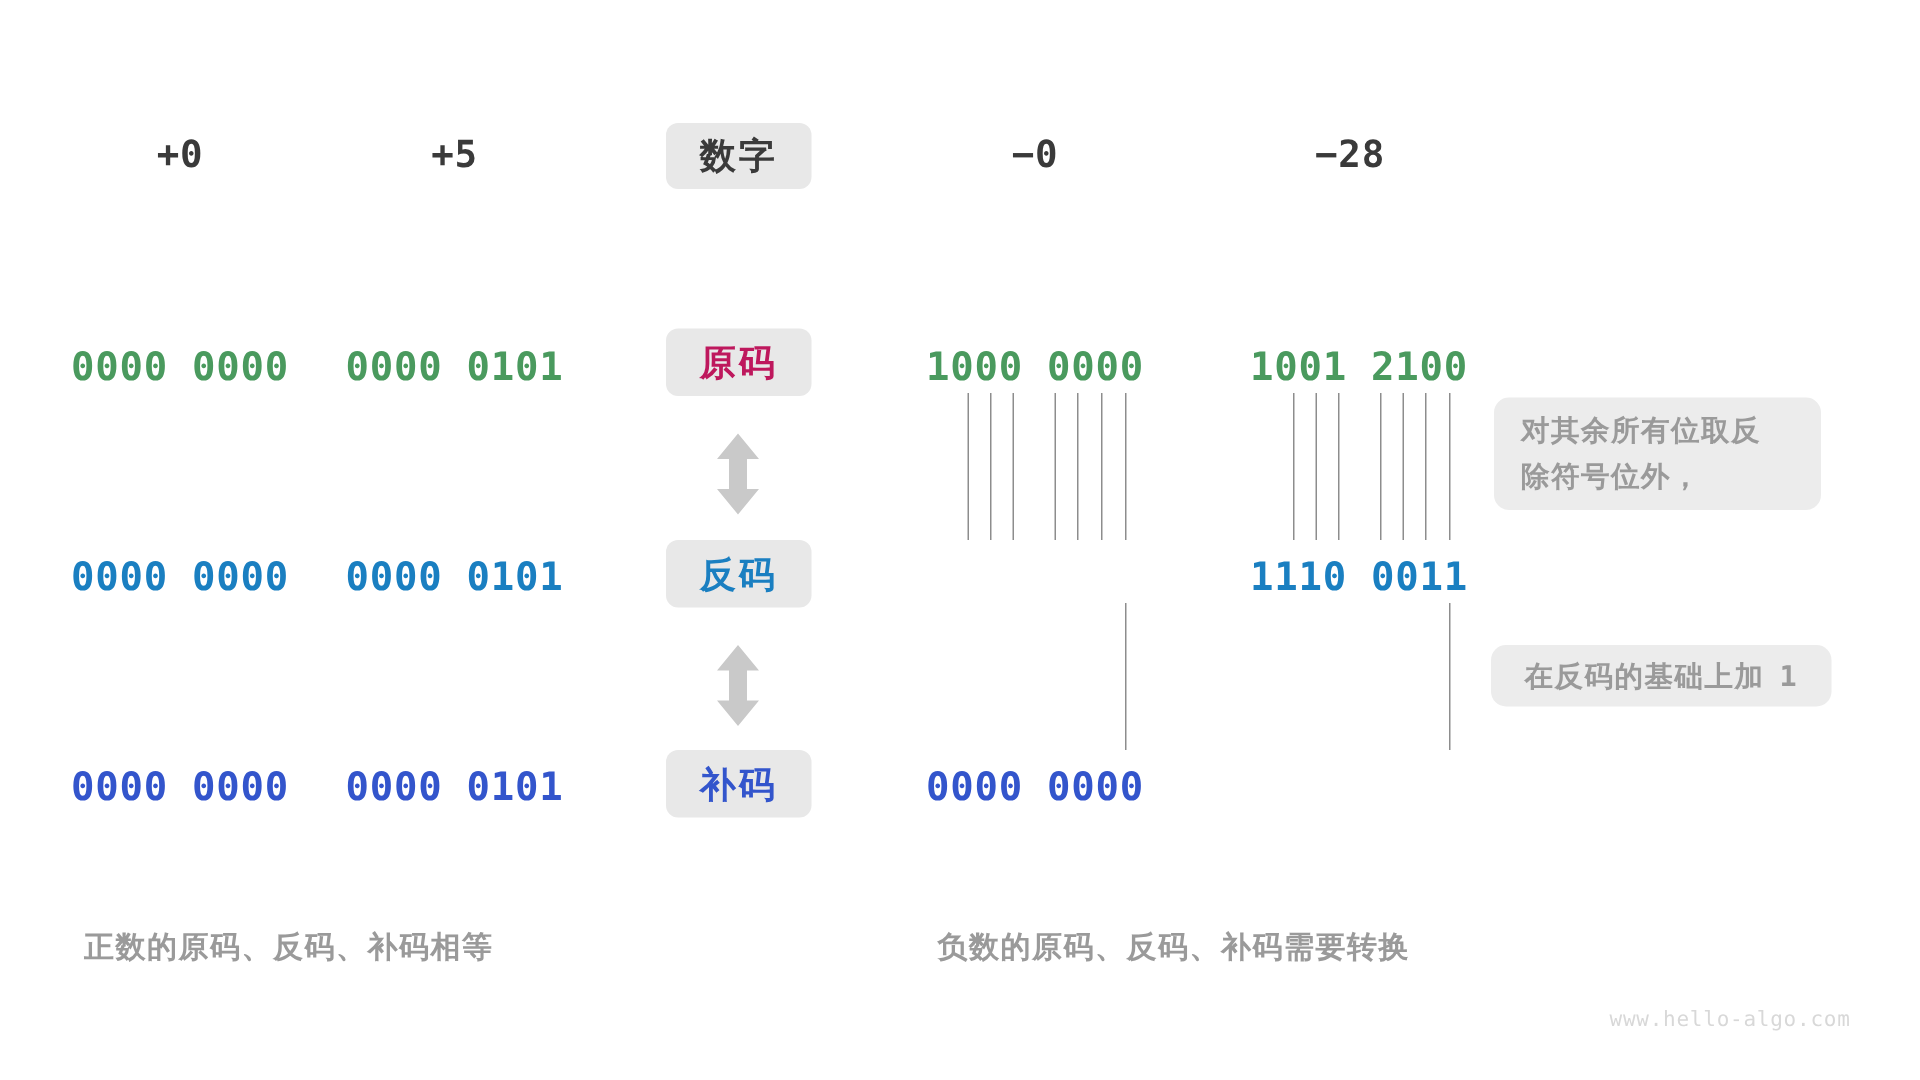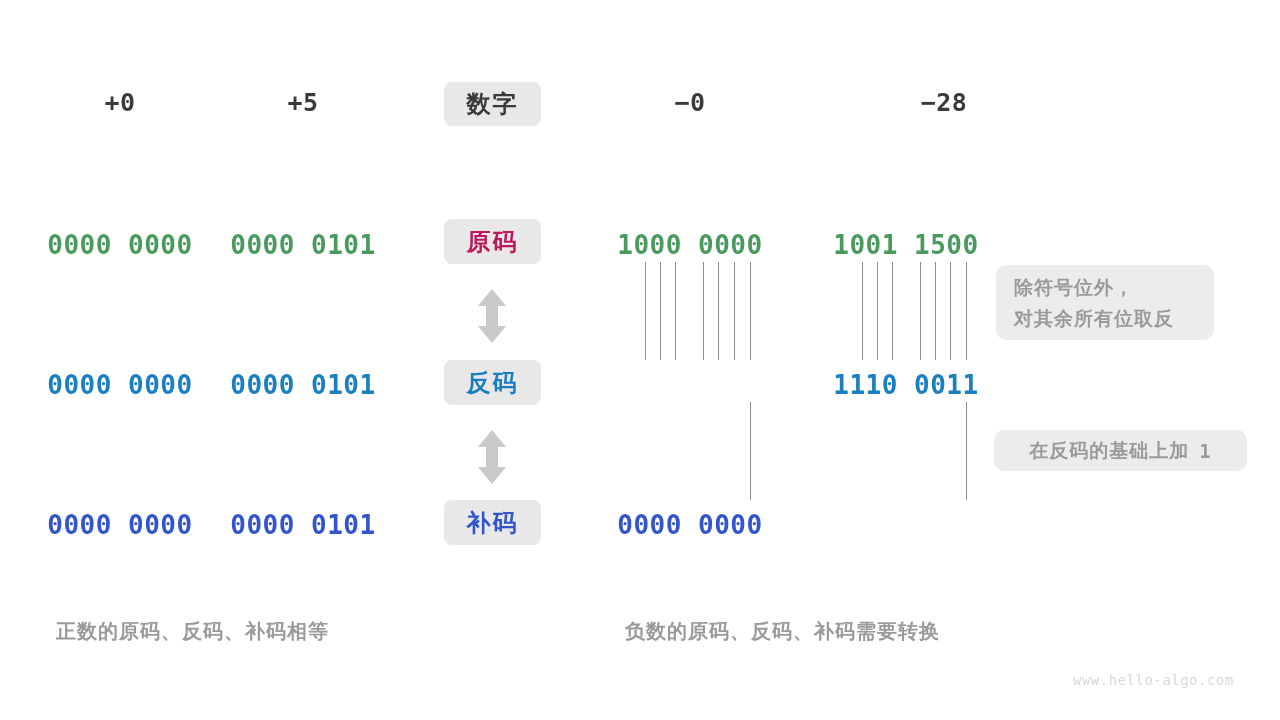--- a/index.html
+++ b/index.html
@@ -116,31 +116,31 @@
 <div id="page">
 
   <div class="abs mono num-head" style="left:40px; top:88px; width:160px;">+0</div>
 
   <div class="abs mono num-head" style="left:223px; top:88px; width:160px;">+5</div>
 
   <div class="abs pill dark" style="left:444px; top:82px; width:97px; height:44px;">数字</div>
 
   <div class="abs mono num-head" style="left:610px; top:88px; width:160px;">−0</div>
 
-  <div class="abs mono num-head" style="left:864px; top:88px; width:160px;">−28</div>
+  <div class="abs mono num-head" style="left:820px; top:88px; width:160px;">−28</div>
 
   <div class="abs mono bits green" style="left:40px; top:230px; width:160px;">0000 0000</div>
 
   <div class="abs mono bits green" style="left:223px; top:230px; width:160px;">0000 0101</div>
 
   <div class="abs pill green" style="left:444px; top:219px; width:97px; height:45px;">原码</div>
 
   <div class="abs mono bits green" style="left:610px; top:230px; width:160px;">1000 0000</div>
 
-  <div class="abs mono bits green" style="left:826px; top:230px; width:160px;">1001 1500</div>
+  <div class="abs mono bits green" style="left:826px; top:230px; width:160px;">1001 2100</div>
 
   <div class="abs mono bits blue" style="left:40px; top:370px; width:160px;">0000 0000</div>
 
   <div class="abs mono bits blue" style="left:223px; top:370px; width:160px;">0000 0101</div>
 
   <div class="abs pill blue" style="left:444px; top:360px; width:97px; height:45px;">反码</div>
 
 
   <div class="abs mono bits blue" style="left:826px; top:370px; width:160px;">1110 0011</div>
 
@@ -178,25 +178,25 @@
     </svg>
   </div>
 
   <div class="updown" style="left:475px; top:429px;">
     <svg width="34" height="56" viewBox="0 0 34 56" xmlns="http://www.w3.org/2000/svg">
       <path d="M17 1 L31 18 L23 18 L23 38 L31 38 L17 55 L3 38 L11 38 L11 18 L3 18 Z" fill="#c9c9c9"></path>
     </svg>
   </div>
 
   <div class="abs note" style="left:996px; top:265px; width:218px; height:75px;">
+    <span>对其余所有位取反</span>
     <span>除符号位外，</span>
-    <span>对其余所有位取反</span>
-  </div>
-
-  <div class="abs note" style="left:994px; top:430px; width:253px; height:41px; flex-direction:row; align-items:center; line-height:normal;">
+  </div>
+
+  <div class="abs note" style="left:994px; top:430px; width:227px; height:41px; flex-direction:row; align-items:center; line-height:normal;">
     <span>在反码的基础上加</span>
     <span class="mono-inline" style="margin-left:10px;">1</span>
   </div>
 
   <div class="abs caption" style="left:56px; top:618px;">正数的原码、反码、补码相等</div>
 
   <div class="abs caption" style="left:625px; top:618px;">负数的原码、反码、补码需要转换</div>
 
   <div class="abs watermark" style="left:1073px; top:672px;">www.hello-algo.com</div>
 

